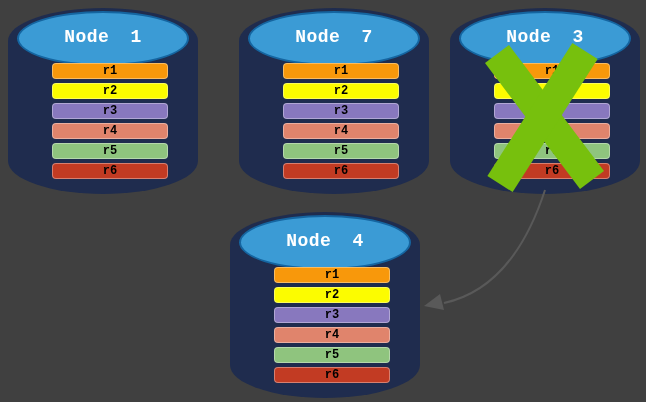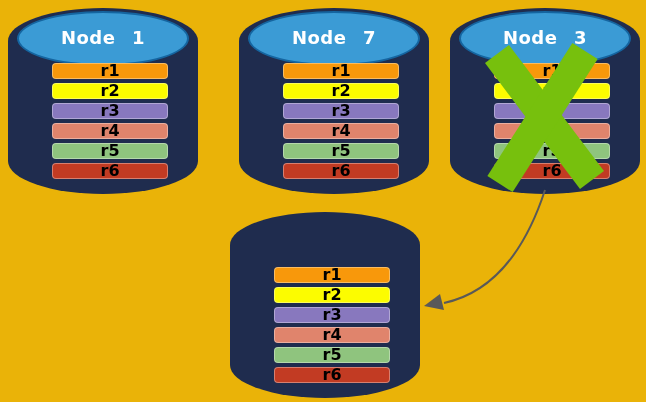--- a/index.html
+++ b/index.html
@@ -10,39 +10,39 @@
        border-radius:95px/33px;}
   .cap{position:absolute;left:9px;right:9px;top:3px;height:55px;
        background:var(--cylinder_cap);border:2px solid var(--cylinder_cap_border);
        border-radius:50%;box-sizing:border-box;}
   .cap-label{position:absolute;left:0;right:0;top:14px;text-align:center;
        color:var(--node_label_text);font-size:18px;font-weight:bold;
        word-spacing:0.55em;letter-spacing:0.5px;}
   .rows{position:absolute;left:44px;top:55px;width:116px;}
   .row{height:16px;margin-bottom:4px;border-radius:4px;text-align:center;
        border:1px solid rgba(255,255,255,0.35);box-sizing:border-box;}
-  .row-label{color:var(--row_label_text);font-size:16px;font-weight:bold;line-height:14px;
+  .row-label{color:var(--row_label_text);font-size:12px;font-weight:bold;line-height:14px;
        display:block;}
 
   #node-1{left:8px;top:8px;}
   #node-2{left:239px;top:8px;}
   #node-3{left:450px;top:8px;}
   #node-4{left:230px;top:212px;}
 
   .xmark{position:absolute;left:0;top:0;width:190px;height:186px;z-index:6;}
   .xmark line{stroke:var(--x_mark);stroke-width:30;stroke-linecap:butt;}
 
   .arrow{position:absolute;left:0;top:0;width:646px;height:402px;z-index:5;pointer-events:none;}
   .arrow path{stroke:var(--arrow);stroke-width:2;fill:none;}
   .arrow polygon{fill:var(--arrow);}
 </style>
 </head>
 <body>
 
-<div id="canvas" style="background: #eab308;">
+<div id="canvas" style="background: #404040; font-family: Liberation Mono, monospace;">
 
   <div class="cyl" id="node-1">
     <div class="cap">
       <div class="cap-label">Node 1</div>
     </div>
     <div class="rows">
       <div class="row" style="background: rgb(248, 152, 11);">
           <span class="row-label">r1</span>
         </div>
       <div class="row" style="background: rgb(252, 252, 0);">
@@ -113,20 +113,23 @@
           <span class="row-label">r6</span>
         </div>
     </div>
     <svg class="xmark" viewBox="0 0 190 186">
       <line x1="47" y1="46" x2="142" y2="172"></line>
       <line x1="135" y1="43" x2="50" y2="176"></line>
     </svg>
   </div>
 
   <div class="cyl" id="node-4">
+    <div class="cap">
+      <div class="cap-label">Node 4</div>
+    </div>
     <div class="rows">
       <div class="row" style="background: rgb(248, 152, 11);">
           <span class="row-label">r1</span>
         </div>
       <div class="row" style="background: rgb(252, 252, 0);">
           <span class="row-label">r2</span>
         </div>
       <div class="row" style="background: rgb(136, 120, 190);">
           <span class="row-label">r3</span>
         </div>

